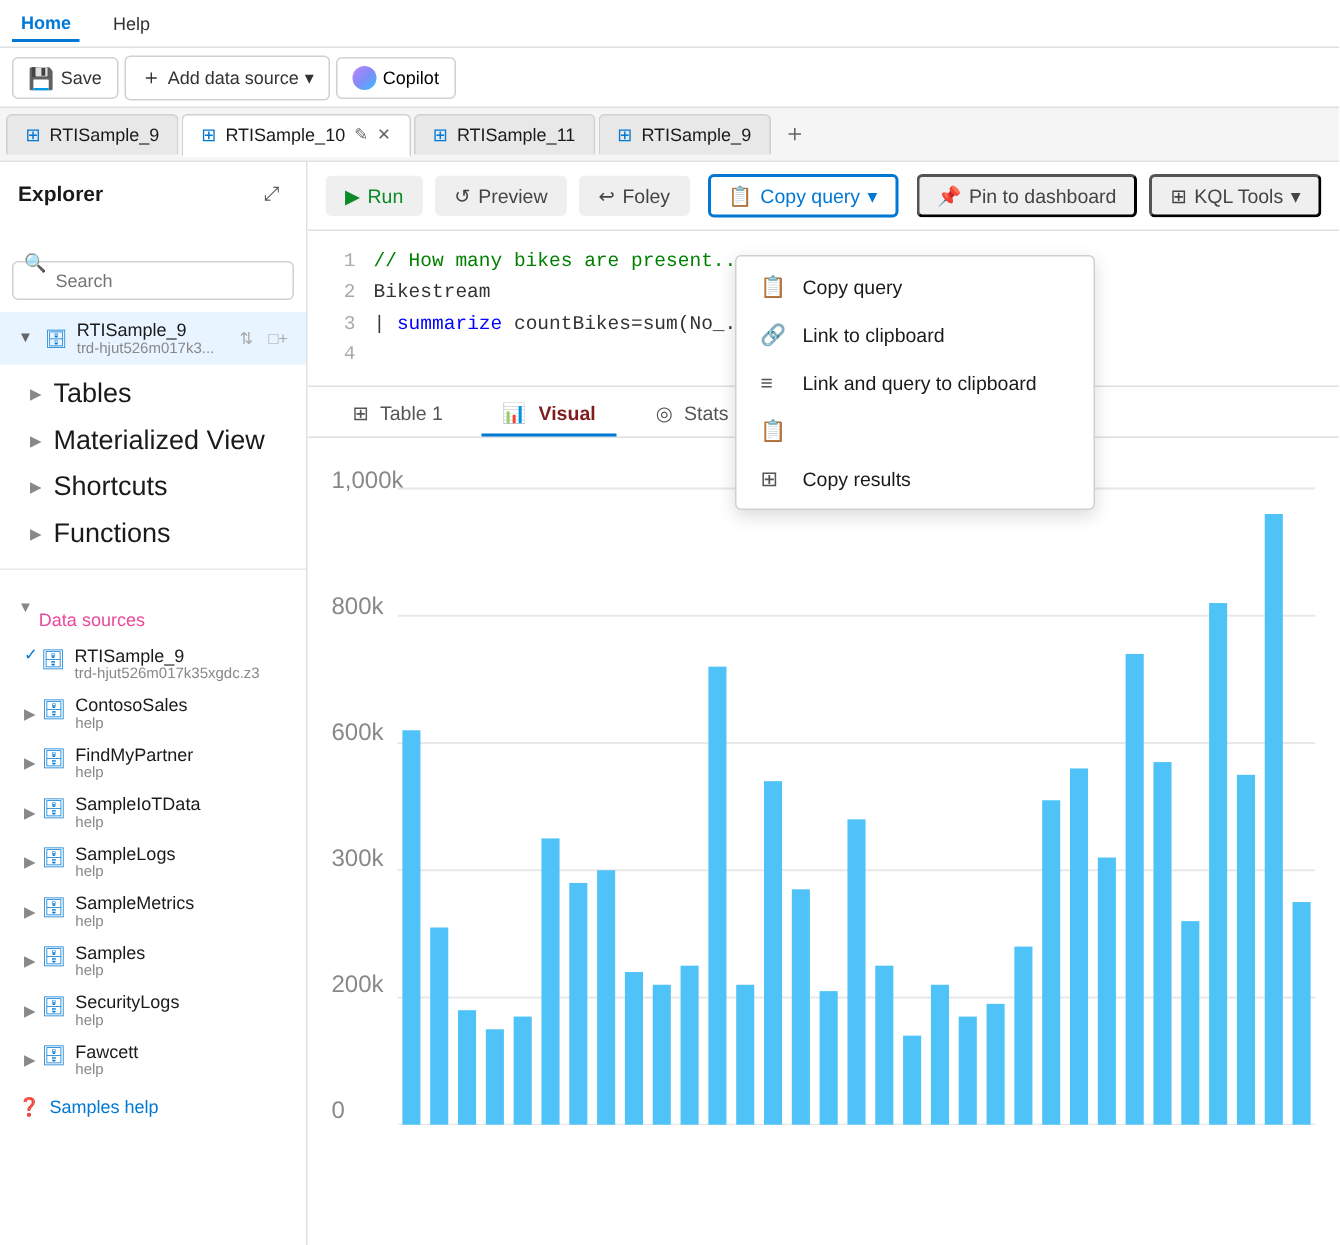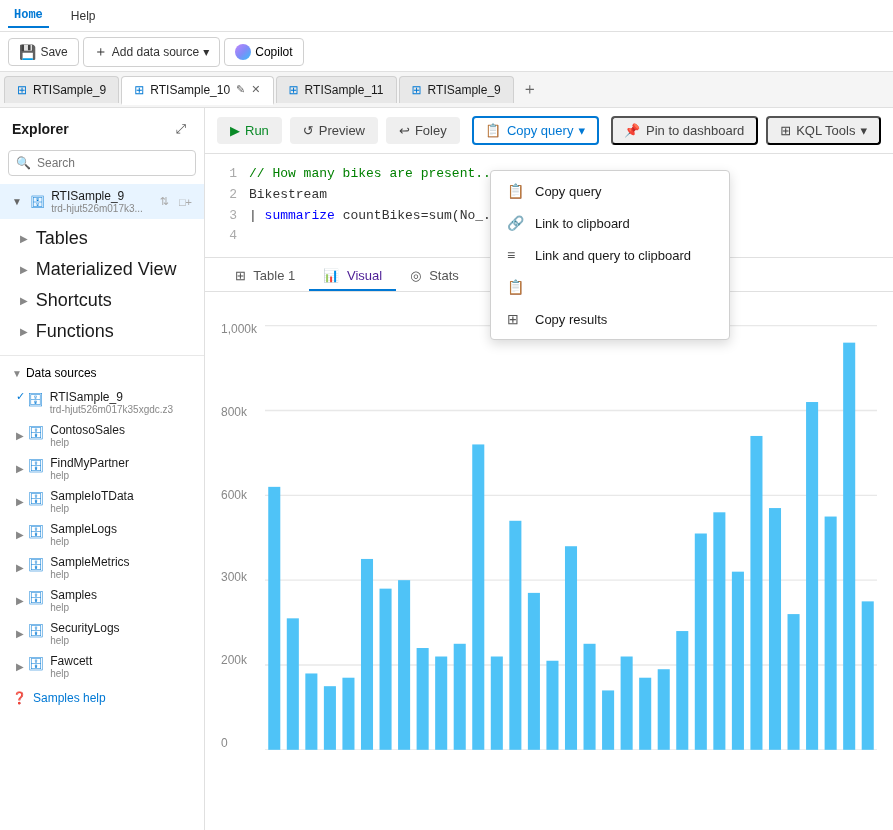--- a/index.html
+++ b/index.html
@@ -1,21 +1,21 @@
 <!DOCTYPE html>
 <html><head>
   <meta charset="utf-8">
   <style>
     * { box-sizing: border-box; margin: 0; padding: 0; }
     body { font-family: 'Segoe UI', Arial, sans-serif; font-size: 13px; color: #1a1a1a; background: #fff; overflow: hidden; }
 
     
     .top-nav { display: flex; align-items: center; height: 32px; padding: 0 8px; background: #fff; border-bottom: 1px solid #e0e0e0; gap: 16px; }
     .top-nav-item { font-size: 12px; color: #333; cursor: pointer; padding: 4px 6px; }
-    .top-nav-item.active { color: #0078d4; font-weight: 600; border-bottom: 2px solid #0078d4; font-family: Liberation Mono, monospace; }
+    .top-nav-item.active { color: #0078d4; font-weight: 600; border-bottom: 2px solid #0078d4; }
 
     
     .toolbar { display: flex; align-items: center; height: 40px; padding: 0 8px; background: #fff; border-bottom: 1px solid #e0e0e0; gap: 4px; }
     .toolbar-btn { display: flex; align-items: center; gap: 4px; padding: 5px 10px; border: 1px solid #d0d0d0; border-radius: 4px; background: #fff; cursor: pointer; font-size: 12px; color: #333; }
     .toolbar-btn .icon { font-size: 14px; }
     .copilot-btn { display: flex; align-items: center; gap: 4px; padding: 5px 10px; background: #fff; border: 1px solid #d0d0d0; border-radius: 4px; cursor: pointer; font-size: 12px; }
     .copilot-icon { width: 16px; height: 16px; background: linear-gradient(135deg, #c084fc, #818cf8, #38bdf8); border-radius: 50%; }
 
     
     .tabs-bar { display: flex; align-items: center; height: 36px; background: #f5f5f5; border-bottom: 1px solid #e0e0e0; padding: 0 4px; gap: 2px; }
@@ -30,41 +30,41 @@
 
     
     .sidebar { width: 205px; border-right: 1px solid #e0e0e0; display: flex; flex-direction: column; background: #fff; overflow-y: auto; flex-shrink: 0; }
     .sidebar-header { display: flex; align-items: center; justify-content: space-between; padding: 10px 12px 6px; }
     .sidebar-title { font-weight: 600; font-size: 14px; }
     .sidebar-actions { display: flex; gap: 4px; }
     .sidebar-action-btn { width: 22px; height: 22px; display: flex; align-items: center; justify-content: center; border-radius: 3px; cursor: pointer; color: #555; font-size: 13px; }
 
     
     .sidebar-search { margin: 4px 8px 8px; position: relative; }
-    .sidebar-search input { width: 100%; padding: 5px 8px 5px 28px; border: 1px solid #d0d0d0; border-radius: 4px; font-size: 12px; outline: none; }
+    .sidebar-search input { width: 100%; padding: 5px 8px 5px 28px; border: 1px solid #d0d0d0; border-radius: 4px; font-size: 12px; outline: none; margin-top: 24px; }
     .search-icon-inner { position: absolute; left: 8px; top: 50%; transform: translateY(-50%); color: #888; font-size: 12px; }
 
     
     .data-source-item { display: flex; align-items: center; gap: 6px; padding: 5px 12px; cursor: pointer; }
     .data-source-item.active { background: #e8f4ff; }
     .ds-icon { color: #0078d4; font-size: 12px; }
     .ds-name { font-size: 12px; font-weight: 500; }
     .ds-sub { font-size: 10px; color: #888; }
     .ds-expand { color: #666; font-size: 10px; margin-right: 2px; }
     .ds-check { color: #0078d4; font-size: 11px; margin-right: 2px; }
 
     .nav-section { padding: 4px 12px; }
     .nav-item { display: flex; align-items: center; gap: 6px; padding: 5px 8px; cursor: pointer; border-radius: 4px; }
     .nav-item-label { font-size: 18px; }
     .nav-item-arrow { color: #888; font-size: 10px; margin-right: 2px; }
 
     .sidebar-divider { height: 1px; background: #e8e8e8; margin: 4px 0; }
 
     .data-sources-header { display: flex; align-items: center; padding: 6px 12px; cursor: pointer; }
-    .data-sources-label { font-size: 12px; font-weight: 500; color: #000000; }
+    .data-sources-label { font-size: 12px; font-weight: 500; color: #ec4899; margin-top: 16px; }
     .ds-list { padding: 0; }
     .ds-row { display: flex; align-items: flex-start; padding: 4px 10px 4px 16px; cursor: pointer; }
     .ds-row-icon { color: #0078d4; font-size: 13px; margin-right: 6px; margin-top: 2px; }
     .ds-row-info { display: flex; flex-direction: column; }
     .ds-row-name { font-size: 12px; }
     .ds-row-sub { font-size: 10px; color: #888; }
     .ds-row-expand { color: #888; font-size: 10px; margin-right: 4px; align-self: center; }
 
     .samples-help { padding: 8px 12px; display: flex; align-items: center; gap: 6px; color: #0078d4; cursor: pointer; font-size: 12px; }
 
@@ -88,29 +88,29 @@
     .code-content { color: #333; }
     .kw-comment { color: #008000; }
     .kw-blue { color: #0000ff; }
     .kw-pipe { color: #333; }
     .dropdown-menu { position: absolute; top: 170px; left: 490px; background: #fff; border: 1px solid #d0d0d0; border-radius: 4px; box-shadow: 0 4px 12px rgba(0,0,0,0.15); z-index: 200; min-width: 240px; padding: 4px 0; }
     .dropdown-item { display: flex; align-items: center; gap: 10px; padding: 8px 16px; cursor: pointer; font-size: 13px; }
     .dropdown-item-icon { color: #555; font-size: 14px; width: 18px; }
 
     
     .results-area { flex: 1; display: flex; flex-direction: column; overflow: hidden; }
-    .results-tabs { display: flex; align-items: flex-start; padding: 4px 16px 0; border-bottom: 1px solid #e0e0e0; gap: 0; }
+    .results-tabs { display: flex; align-items: flex-start; padding: 4px 16px 0; border-bottom: 1px solid #e0e0e0; gap: 12px; }
     .results-tab { padding: 6px 14px; cursor: pointer; font-size: 13px; color: #555; border-bottom: 2px solid transparent; }
-    .results-tab.active { color: #4c1d95; border-bottom: 2px solid #0078d4; font-weight: 400; }
+    .results-tab.active { color: #7f1d1d; border-bottom: 2px solid #0078d4; font-weight: 700; }
     .results-tab-icon { margin-right: 4px; }
 
     
     .chart-area { flex: 1; padding: 12px 16px 8px; overflow: hidden; position: relative; }
     .chart-y-axis { position: absolute; left: 16px; top: 20px; bottom: 80px; display: flex; flex-direction: column; justify-content: space-between; }
-    .y-label { font-size: 12px; color: #888; margin-top: 10px; }
+    .y-label { font-size: 16px; color: #888; }
     .chart-container { position: absolute; left: 60px; right: 16px; top: 20px; bottom: 80px; }
     .chart-svg { width: 100%; height: 100%; }
   </style>
 </head>
 <body>
 
 <div class="top-nav">
   <span class="top-nav-item active">Home</span>
   <span class="top-nav-item">Help</span>
 </div>

